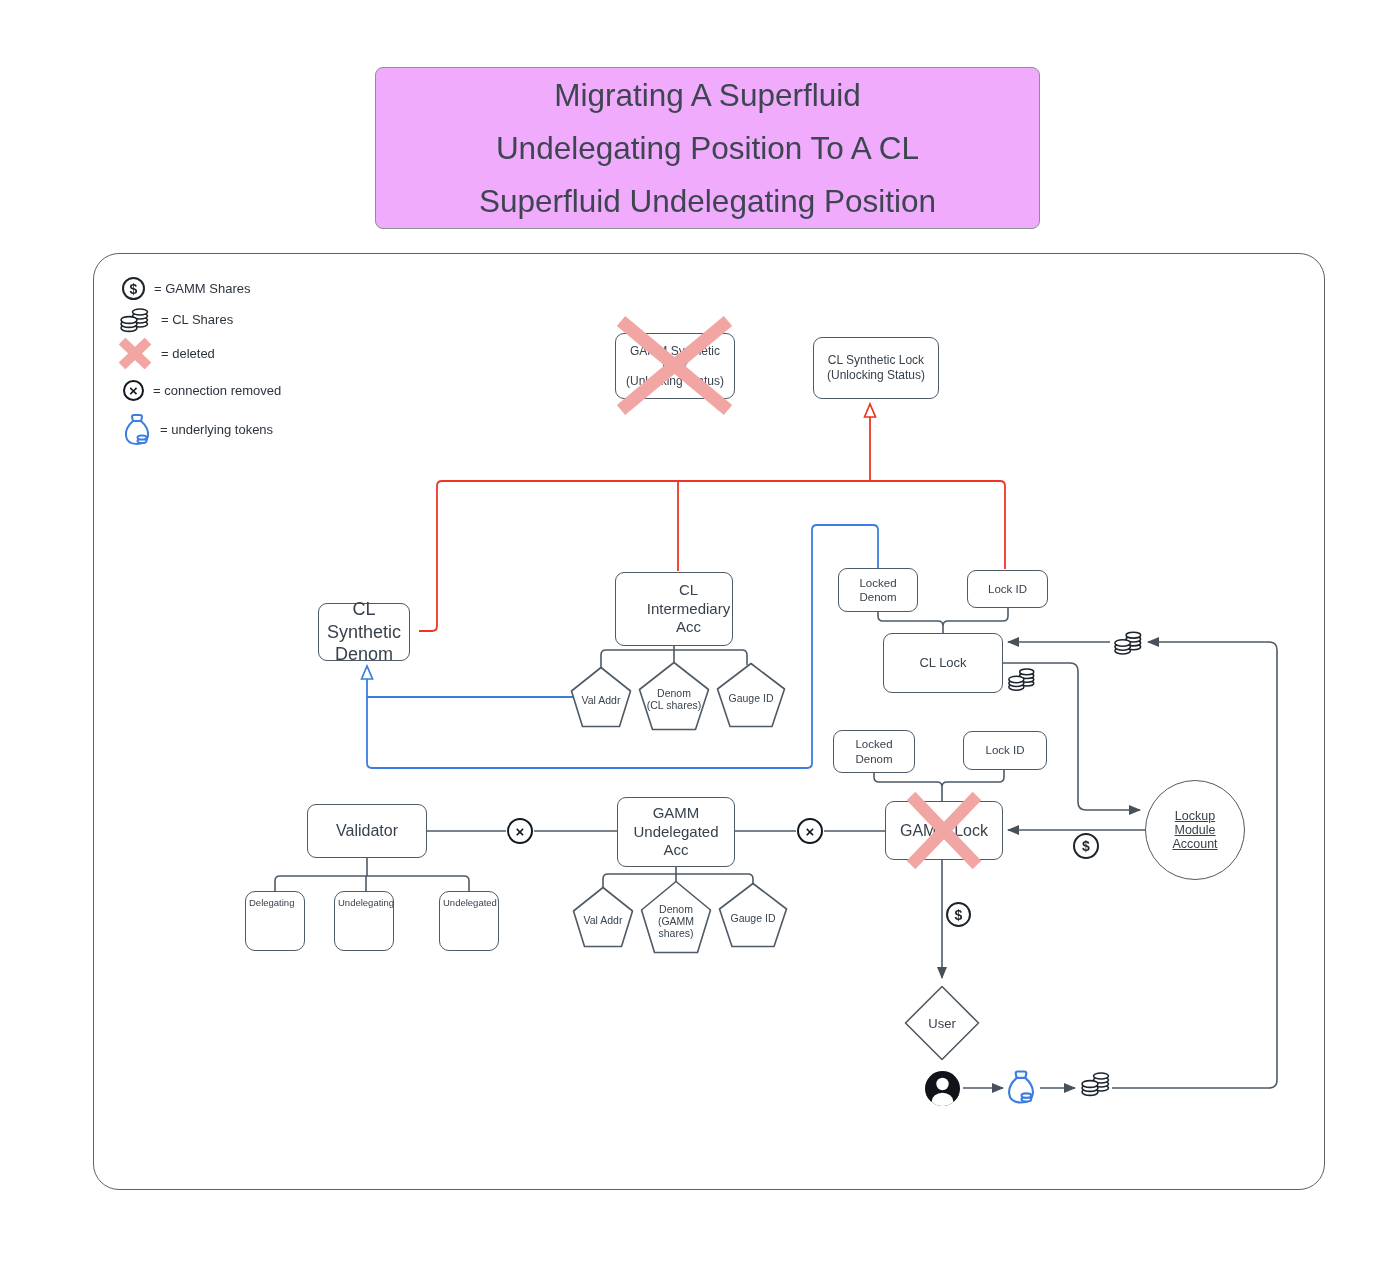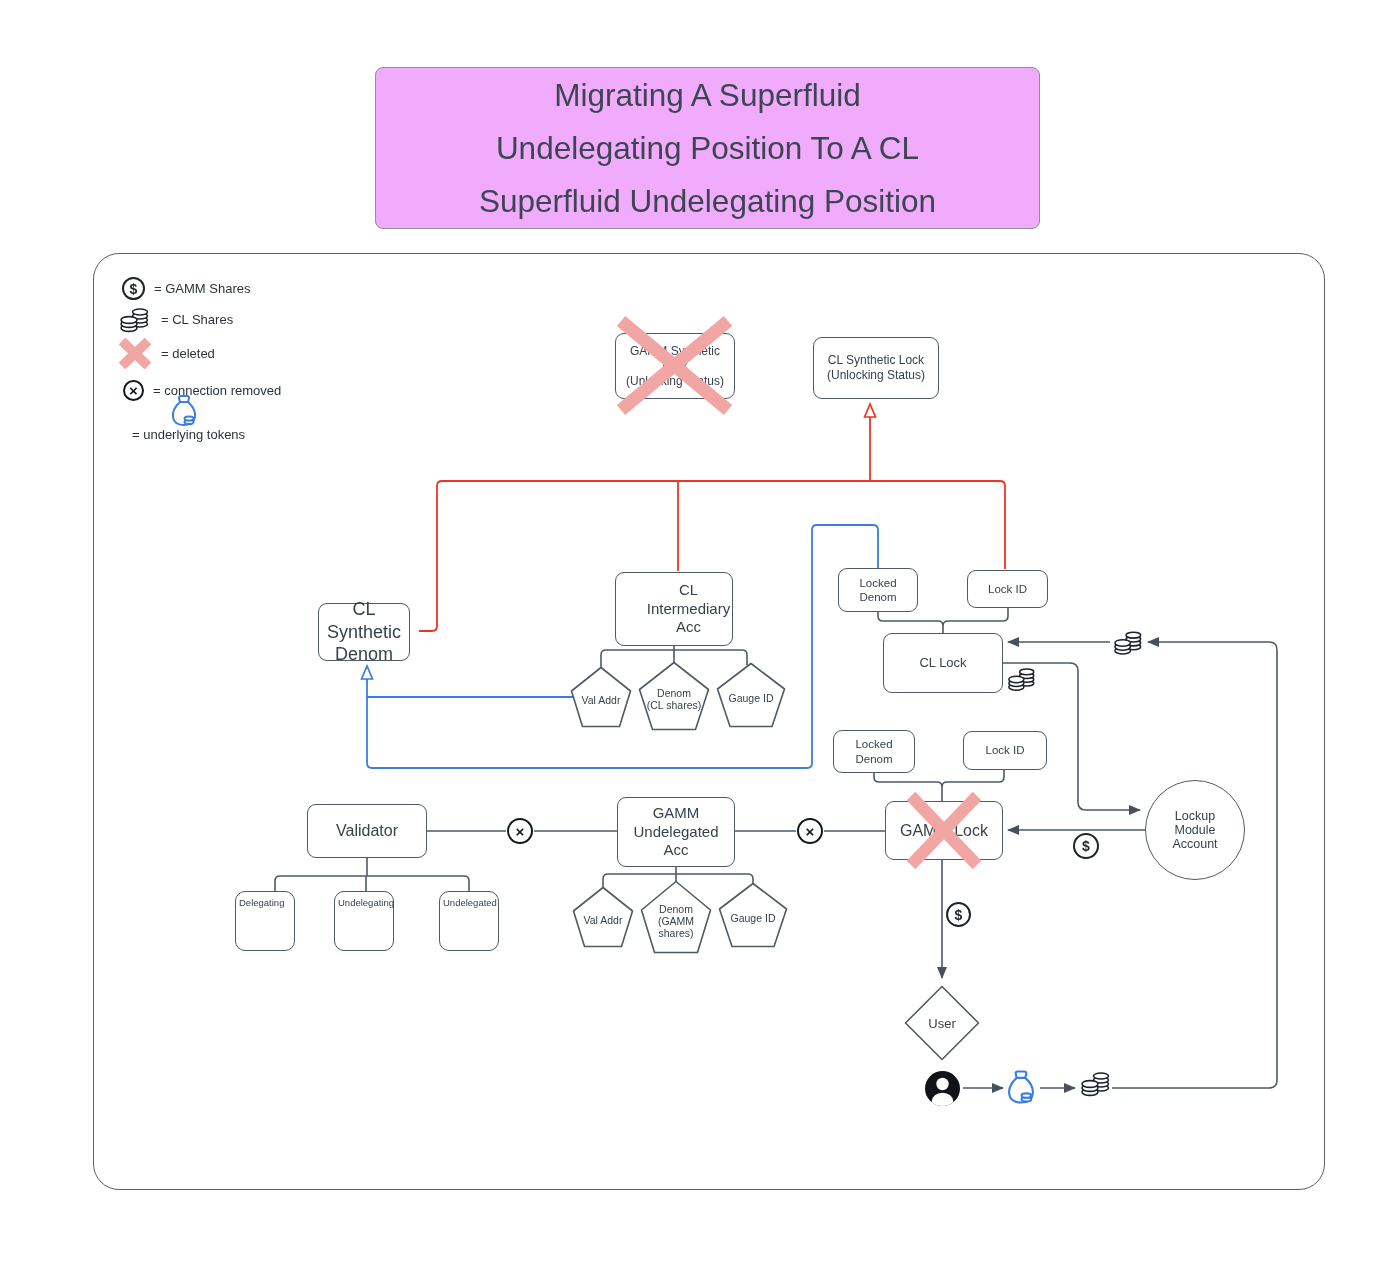--- a/index.html
+++ b/index.html
@@ -40,21 +40,21 @@
     display:flex;align-items:center;justify-content:center;
     font-weight:bold;font-size:15px;line-height:1;color:#12181f;z-index:3;}
   .pent-label,.shape-label{position:absolute;inset:0;display:flex;align-items:center;
     justify-content:center;text-align:center;white-space:pre-line;z-index:2;}
   .pent{position:absolute;z-index:2;}
   .kid{position:absolute;width:60px;height:60px;border:1.4px solid var(--stroke);
     border-radius:10px;background:#fff;font-size:9.5px;padding:5px 3px;
     text-align:left;z-index:2;line-height:1.2;}
   .circle-node{position:absolute;border:1.6px solid var(--stroke);border-radius:50%;
     background:#fff;display:flex;align-items:center;justify-content:center;
-    text-align:center;white-space:pre-line;z-index:2;}
+    text-align:center;white-space:pre-line;z-index:2;text-decoration:underline;}
 </style>
 </head>
 <body>
 
 <div id="stage">
 
   <div class="title-box">Migrating A Superfluid
 Undelegating Position To A CL
 Superfluid Undelegating Position</div>
 
@@ -134,21 +134,21 @@
           <line x1="4" y1="3" x2="30" y2="28"></line>
             <line x1="30" y1="3" x2="4" y2="28"></line>
         </g>
       </svg>
       <span class="legend-label">= deleted</span>
     </div>
     <div class="legend-row" style="left:5px;top:110px;">
       <div class="otimes-icon" style="width:21px;height:21px;">×</div>
       <span class="legend-label">= connection removed</span>
     </div>
-    <div class="legend-row" style="left:5px;top:124px;flex-direction:column;">
+    <div class="legend-row" style="left:5px;top:143px;">
       <svg width="28" height="33" viewBox="0 0 28 33">
         <g fill="none" style="stroke:var(--blue)" stroke-width="2" stroke-linejoin="round">
           <path d="M10,8 L9,4 Q9,2 11,2 L17,2 Q19,2 19,4 L18,8"></path>
           <path d="M10,8 h8 Q26,15 25,23 Q24,31 14,31 Q4,31 3,23 Q2,15 10,8 Z"></path>
           <g fill="#fff">
               <ellipse cx="19" cy="28" rx="4.5" ry="2.1"></ellipse>
               <ellipse cx="19" cy="24.5" rx="4.5" ry="2.1"></ellipse>
             </g>
         </g>
       </svg>
@@ -171,21 +171,21 @@
 Denom</div>
   <div class="node small" style="left:967px;top:570px;width:81px;height:38px;font-size:11.5px;">Lock ID</div>
   <div class="node big" style="left:883px;top:633px;width:120px;height:60px;">CL Lock</div>
 
   <div class="node small" style="left:833px;top:730px;width:82px;height:43px;font-size:11.5px;">Locked
 Denom</div>
   <div class="node small" style="left:963px;top:731px;width:84px;height:39px;font-size:11.5px;">Lock ID</div>
   <div class="node big" style="left:885px;top:801px;width:118px;height:59px;font-size:16px;">GAMM Lock</div>
 
   <div class="node big" style="left:307px;top:804px;width:120px;height:54px;font-size:16px;">Validator</div>
-  <div class="kid" style="left:235px;top:891px;">Delegating</div>
+  <div class="kid" style="left:245px;top:891px;">Delegating</div>
   <div class="kid" style="left:334px;top:891px;">Undelegating</div>
   <div class="kid" style="left:439px;top:891px;">Undelegated</div>
 
   <div class="node" style="left:617px;top:797px;width:118px;height:70px;font-size:15px;">GAMM
 Undelegated
 Acc</div>
 
   <div class="pent" style="left:570px;top:666px;width:62px;height:62px;">
     <svg width="62" height="62">
         <polygon points="31,1.5 60.5,25 49.5,60.5 12.5,60.5 1.5,25" fill="#fff" stroke="#4e5a65" stroke-width="1.6" stroke-linejoin="round"></polygon>

